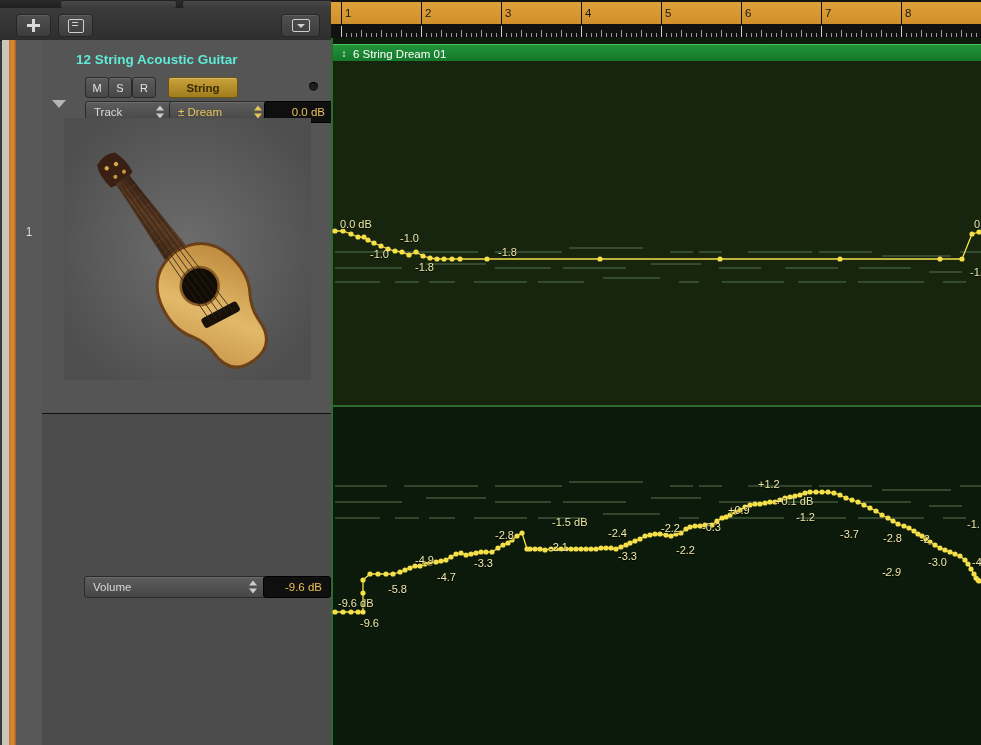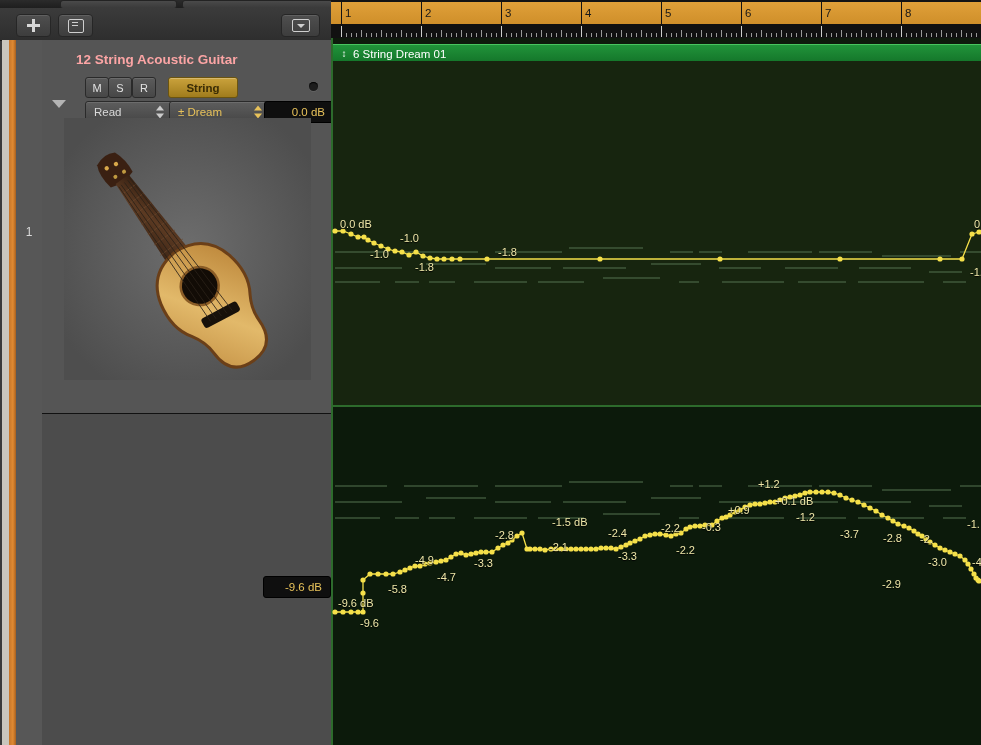--- a/index.html
+++ b/index.html
@@ -47,21 +47,21 @@
   .stripe-hl{position:absolute;left:2px;top:32px;width:7px;height:705px;background:#c9c6bd;}
   .gutter{position:absolute;left:16px;top:32px;width:26px;height:705px;background:#575757;
      border-right:1px solid #1f1f1f;}
   .gutter .num{position:absolute;left:0;top:185px;width:26px;text-align:center;
      color:#dadada;font-size:12px;}
 
   .lane1{position:absolute;left:42px;top:32px;width:289px;height:373px;background:#555555;
      border-bottom:1px solid #111;}
   .lane2{position:absolute;left:42px;top:406px;width:289px;height:331px;background:#4c4c4c;}
 
-  .trkname{position:absolute;left:34px;top:12px;color:#fca5a5;font-size:13.5px;font-weight:bold;}
+  .trkname{position:absolute;left:34px;top:12px;color:#5eead4;font-size:13.5px;font-weight:bold;}
 
   .msr{position:absolute;top:37px;height:19px;width:22px;border-radius:3px;
      background:linear-gradient(#5b5b5b,#474747);border:1px solid #2a2a2a;
      color:#e2e2e2;font-size:11px;display:flex;align-items:center;justify-content:center;
      box-shadow:inset 0 1px 0 rgba(255,255,255,.10);}
   .msr.m{left:43px;} .msr.s{left:66px;} .msr.r{left:90px;}
 
   .trackbtn{position:absolute;left:126px;top:37px;width:68px;height:19px;border-radius:3px;
      background:linear-gradient(#caa23c,#a07c1c);border:1px solid #6b5410;
      color:#3a2c05;font-size:11.5px;font-weight:bold;
@@ -169,21 +169,21 @@
 
       <div class="msr m">M</div>
       <div class="msr s">S</div>
       <div class="msr r">R</div>
       <div class="trackbtn">String</div>
       <div class="reclamp"></div>
 
       <div class="discl"></div>
 
       <div class="popup pop-read">
-        <span class="lbl">Read</span>
+        <span class="lbl">Track</span>
         <span class="arrows">
             <i class="up"></i>
             <i class="dn"></i>
           </span>
       </div>
 
       <div class="popup pop-param">
         <span class="lbl gold">± Dream</span>
         <span class="arrows gold">
             <i class="up"></i>
@@ -244,20 +244,27 @@
             <line x1="120" y1="40" x2="118" y2="204"></line>
             <line x1="124" y1="40" x2="124" y2="205"></line>
             <line x1="128" y1="40" x2="130" y2="206"></line>
             <line x1="131" y1="40" x2="136" y2="207"></line>
           </g>
         </g>
       </svg>
     </div>
 
     <div class="lane2">
+      <div class="popup pop-vol2">
+        <span class="lbl">Volume</span>
+        <span class="arrows">
+            <i class="up"></i>
+            <i class="dn"></i>
+          </span>
+      </div>
       <div class="valbox val-lane2">-9.6 dB</div>
     </div>
   </div>
 
   <div class="rulerwrap">
     <div class="ruler" id="barRuler">
         <div class="bar" style="left: 10px; width: 80px;">1</div>
         <div class="bar" style="left: 90px; width: 80px;">2</div>
         <div class="bar" style="left: 170px; width: 80px;">3</div>
         <div class="bar" style="left: 250px; width: 80px;">4</div>
@@ -653,20 +660,20 @@
         <div class="alabel" style="left: 287px; top: 512px;">-3.3</div>
         <div class="alabel" style="left: 330px; top: 484px;">-2.2</div>
         <div class="alabel" style="left: 345px; top: 506px;">-2.2</div>
         <div class="alabel" style="left: 371px; top: 483px;">-0.3</div>
         <div class="alabel" style="left: 397px; top: 466px;">+0.9</div>
         <div class="alabel" style="left: 427px; top: 440px;">+1.2</div>
         <div class="alabel" style="left: 444px; top: 457px;">+0.1 dB</div>
         <div class="alabel" style="left: 465px; top: 473px;">-1.2</div>
         <div class="alabel" style="left: 509px; top: 490px;">-3.7</div>
         <div class="alabel" style="left: 552px; top: 494px;">-2.8</div>
-        <div class="alabel" style="left: 551px; top: 540px;">-2.9</div>
+        <div class="alabel" style="left: 551px; top: 528px; font-style: italic;">-2.9</div>
         <div class="alabel" style="left: 589px; top: 495px;">-2.</div>
         <div class="alabel" style="left: 597px; top: 518px;">-3.0</div>
         <div class="alabel" style="left: 636px; top: 480px;">-1.</div>
         <div class="alabel" style="left: 641px; top: 518px;">-4</div>
       </div>
   </div>
 </div>
 
 </body></html>

